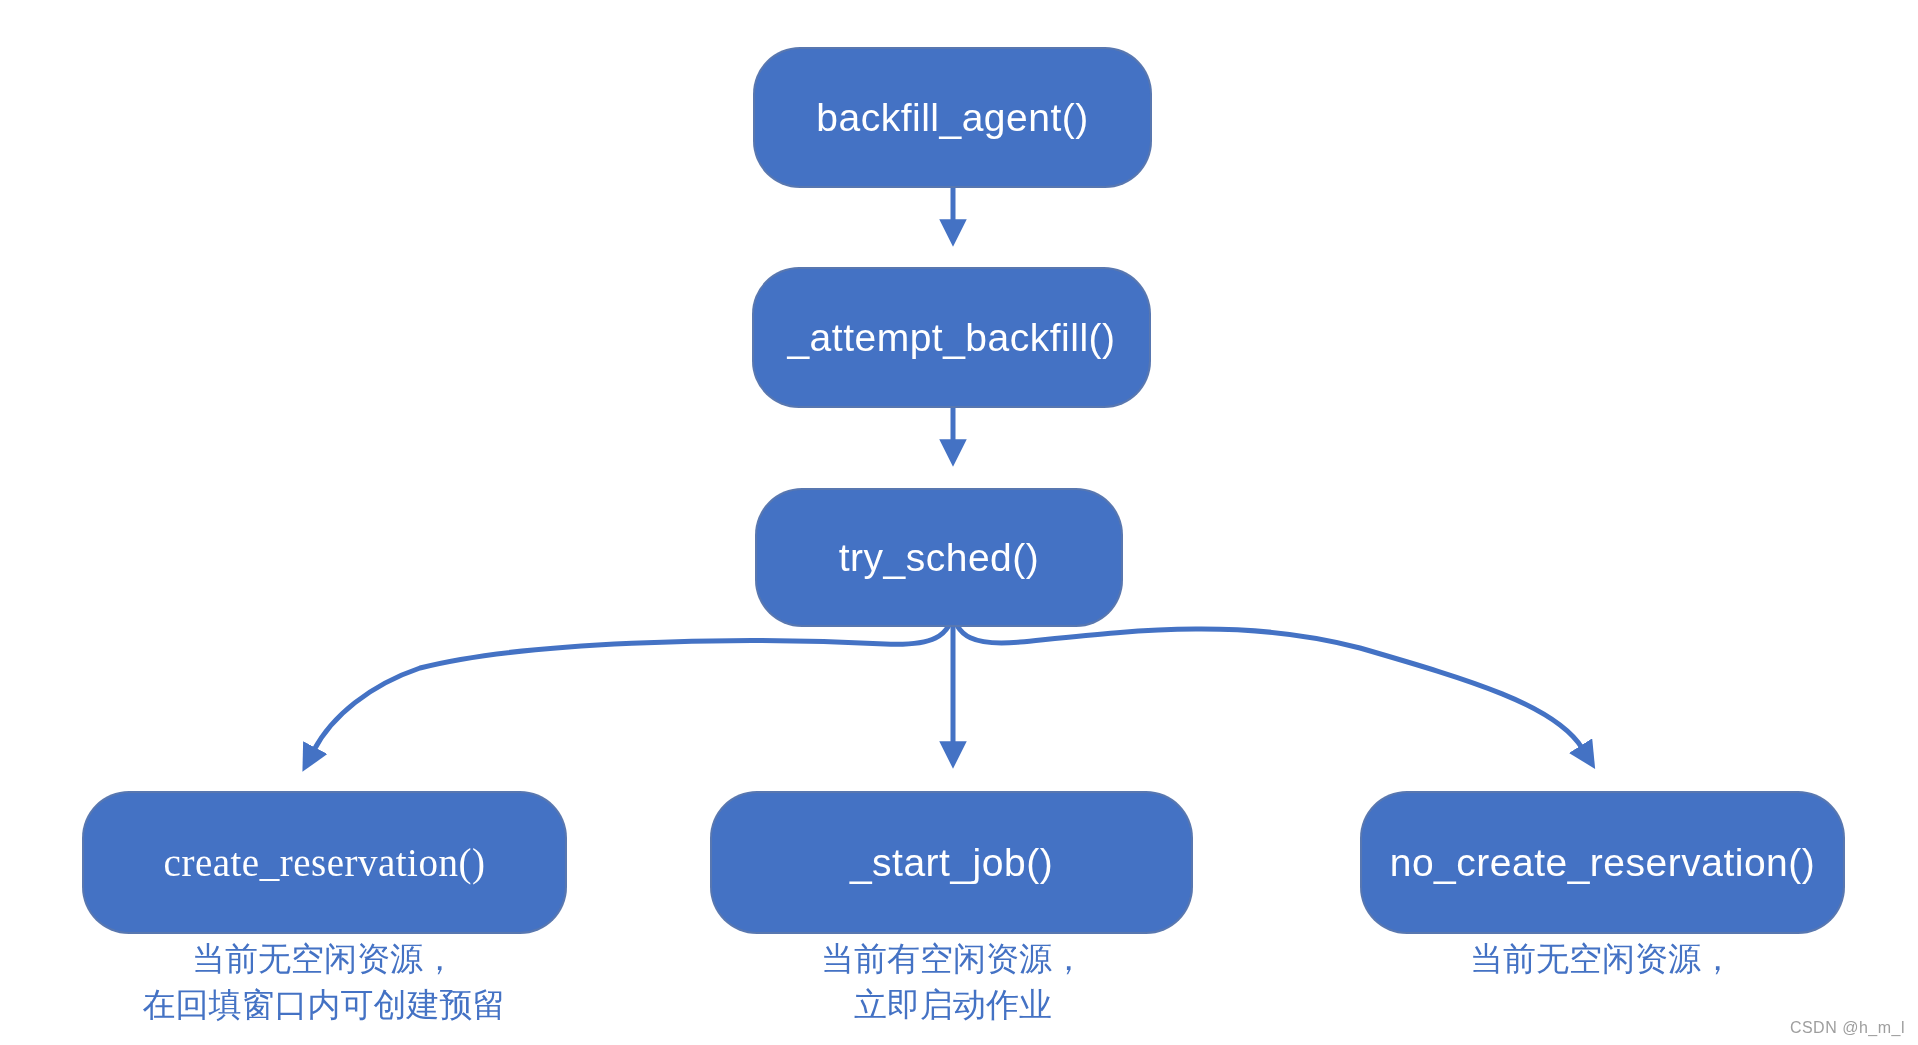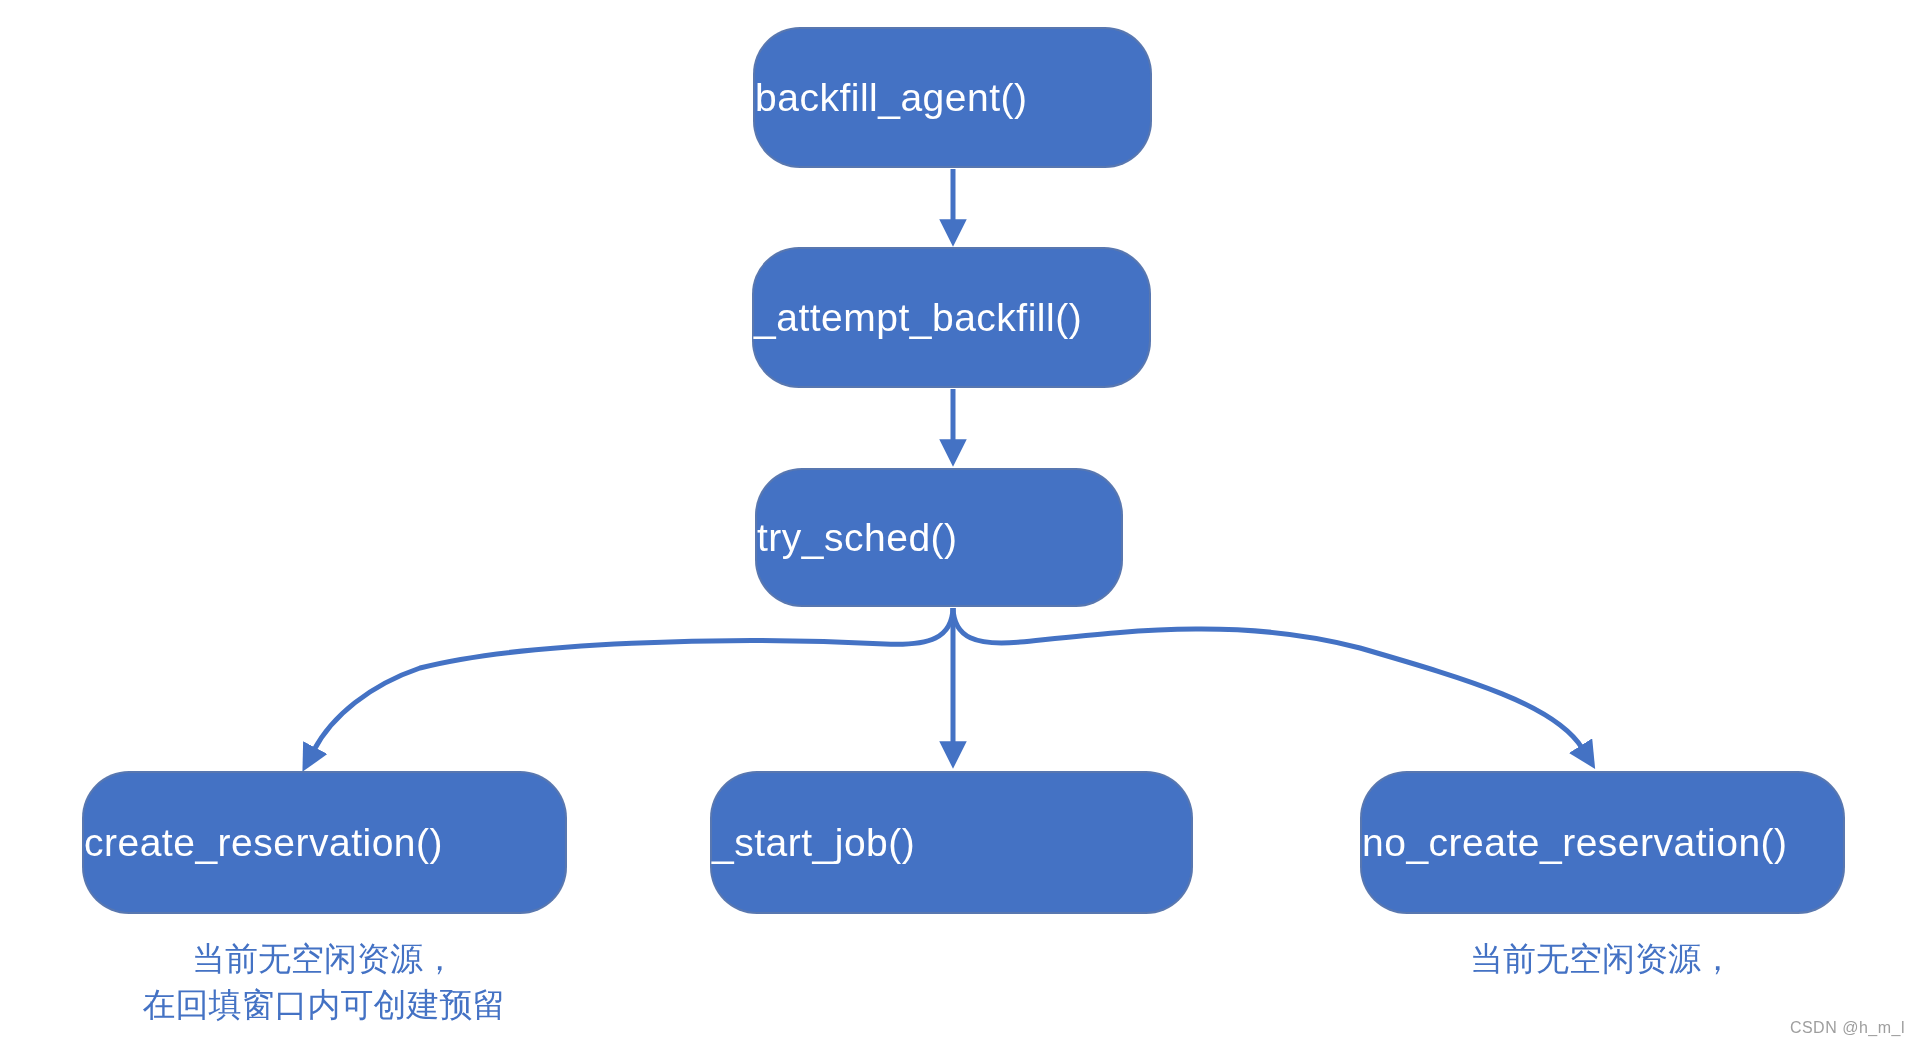--- a/index.html
+++ b/index.html
@@ -15,30 +15,31 @@
 
   svg.edges{position:absolute;left:0;top:0;width:1918px;height:1045px;pointer-events:none;}
   .edge{stroke:var(--arrow-color);stroke-width:5;fill:none;}
   .arrowhead-shape{fill:var(--arrow-color);}
 
   .node{
     position:absolute;
     background:var(--node-fill);
     border:2px solid rgba(125,130,140,0.35);
     border-radius:47px;
-    display:flex;align-items:center;
+    display:flex;align-items:center;justify-content:center;
     color:#ffffff;
     font-size:39px;
     letter-spacing:0.5px;
     white-space:nowrap;
+    margin-top:20px;
   }
   .node-backfill-agent      {left:753px; top:27px;  width:399px; height:141px;}
   .node-attempt-backfill    {left:752px; top:247px; width:399px; height:141px;}
   .node-try-sched           {left:755px; top:468px; width:368px; height:139px;}
-  .node-create-reservation  {left:82px;  top:771px; width:485px; height:143px;}
+  .node-create-reservation  {left:82px;  top:771px; width:485px; height:143px;font-family:Liberation Serif, serif;}
   .node-start-job           {left:710px; top:771px; width:483px; height:143px;}
   .node-no-create-reservation{left:1360px;top:771px; width:485px; height:143px;}
 
   .caption{
     position:absolute;
     top:936px;
     width:500px;
     text-align:center;
     color:var(--caption-color);
     font-size:33px;
@@ -97,20 +98,24 @@
 
   <div class="node node-start-job">
     <span>_start_job()</span>
   </div>
 
   <div class="caption caption-left">
     <div>当前无空闲资源，</div>
     <div>在回填窗口内可创建预留</div>
   </div>
 
+  <div class="caption caption-mid">
+    <div>当前有空闲资源，</div>
+    <div>立即启动作业</div>
+  </div>
 
   <div class="caption caption-right">
     <div>当前无空闲资源，</div>
   </div>
 
   <div class="watermark">CSDN @h_m_l</div>
 
 </div>
 
 </body></html>

